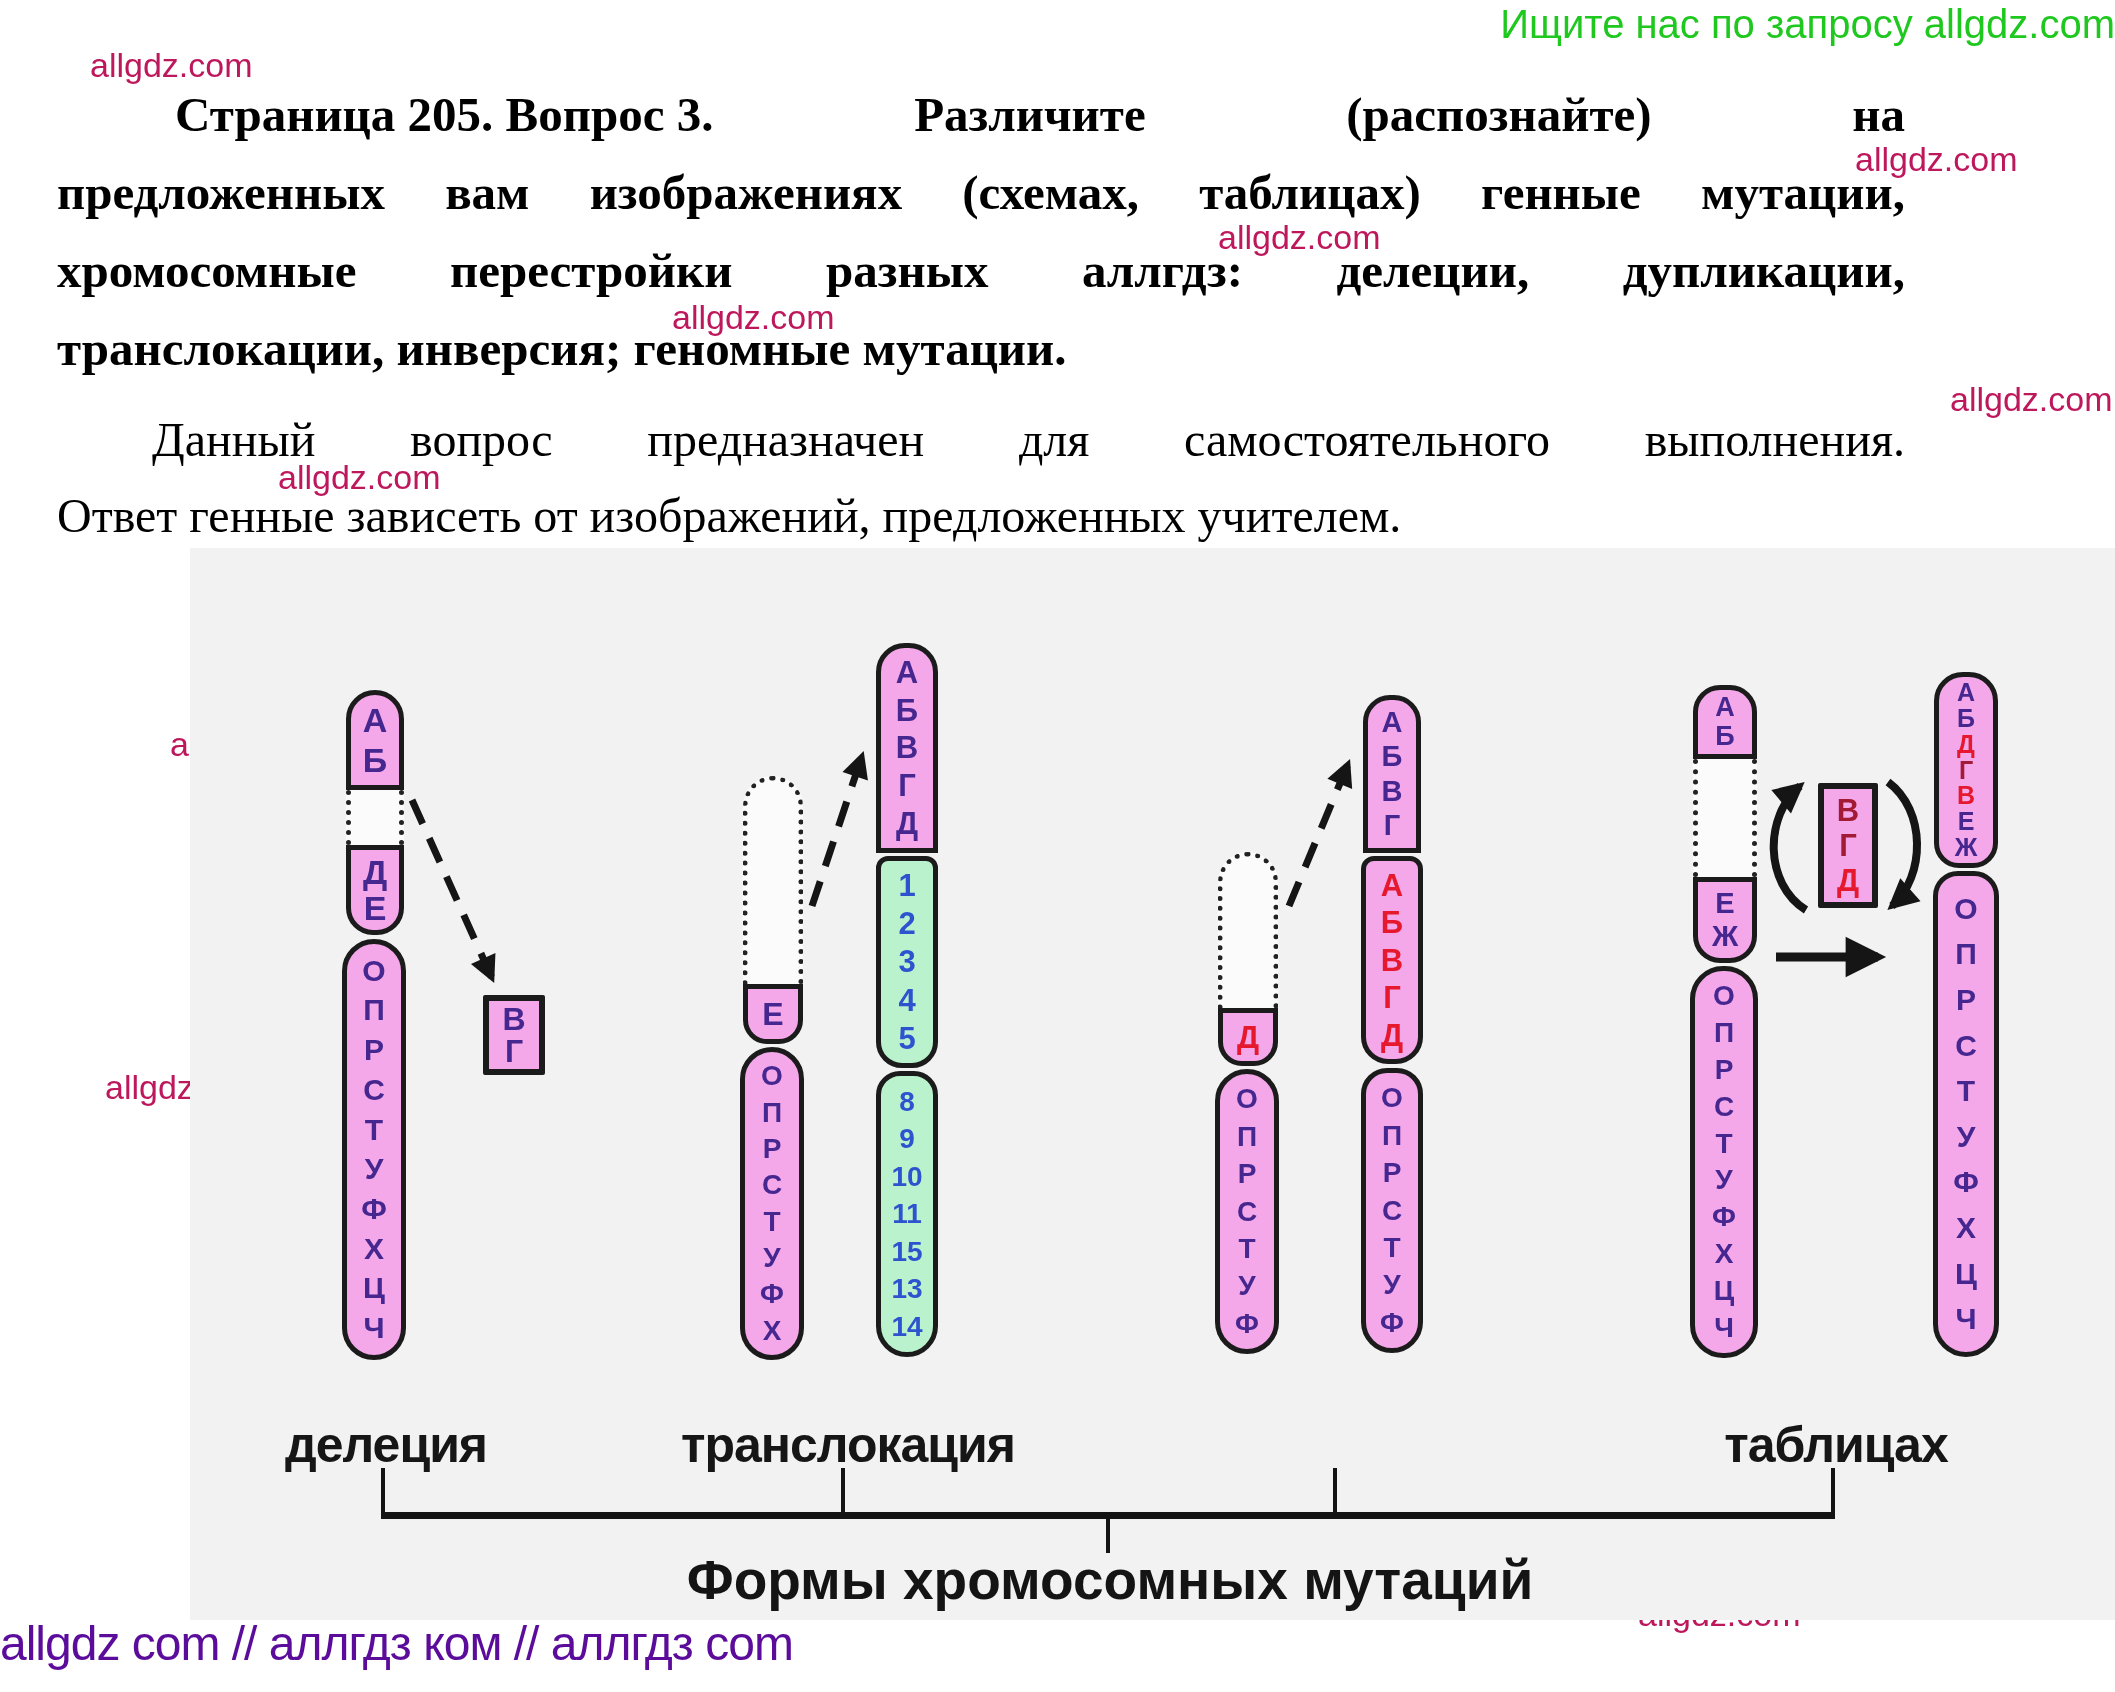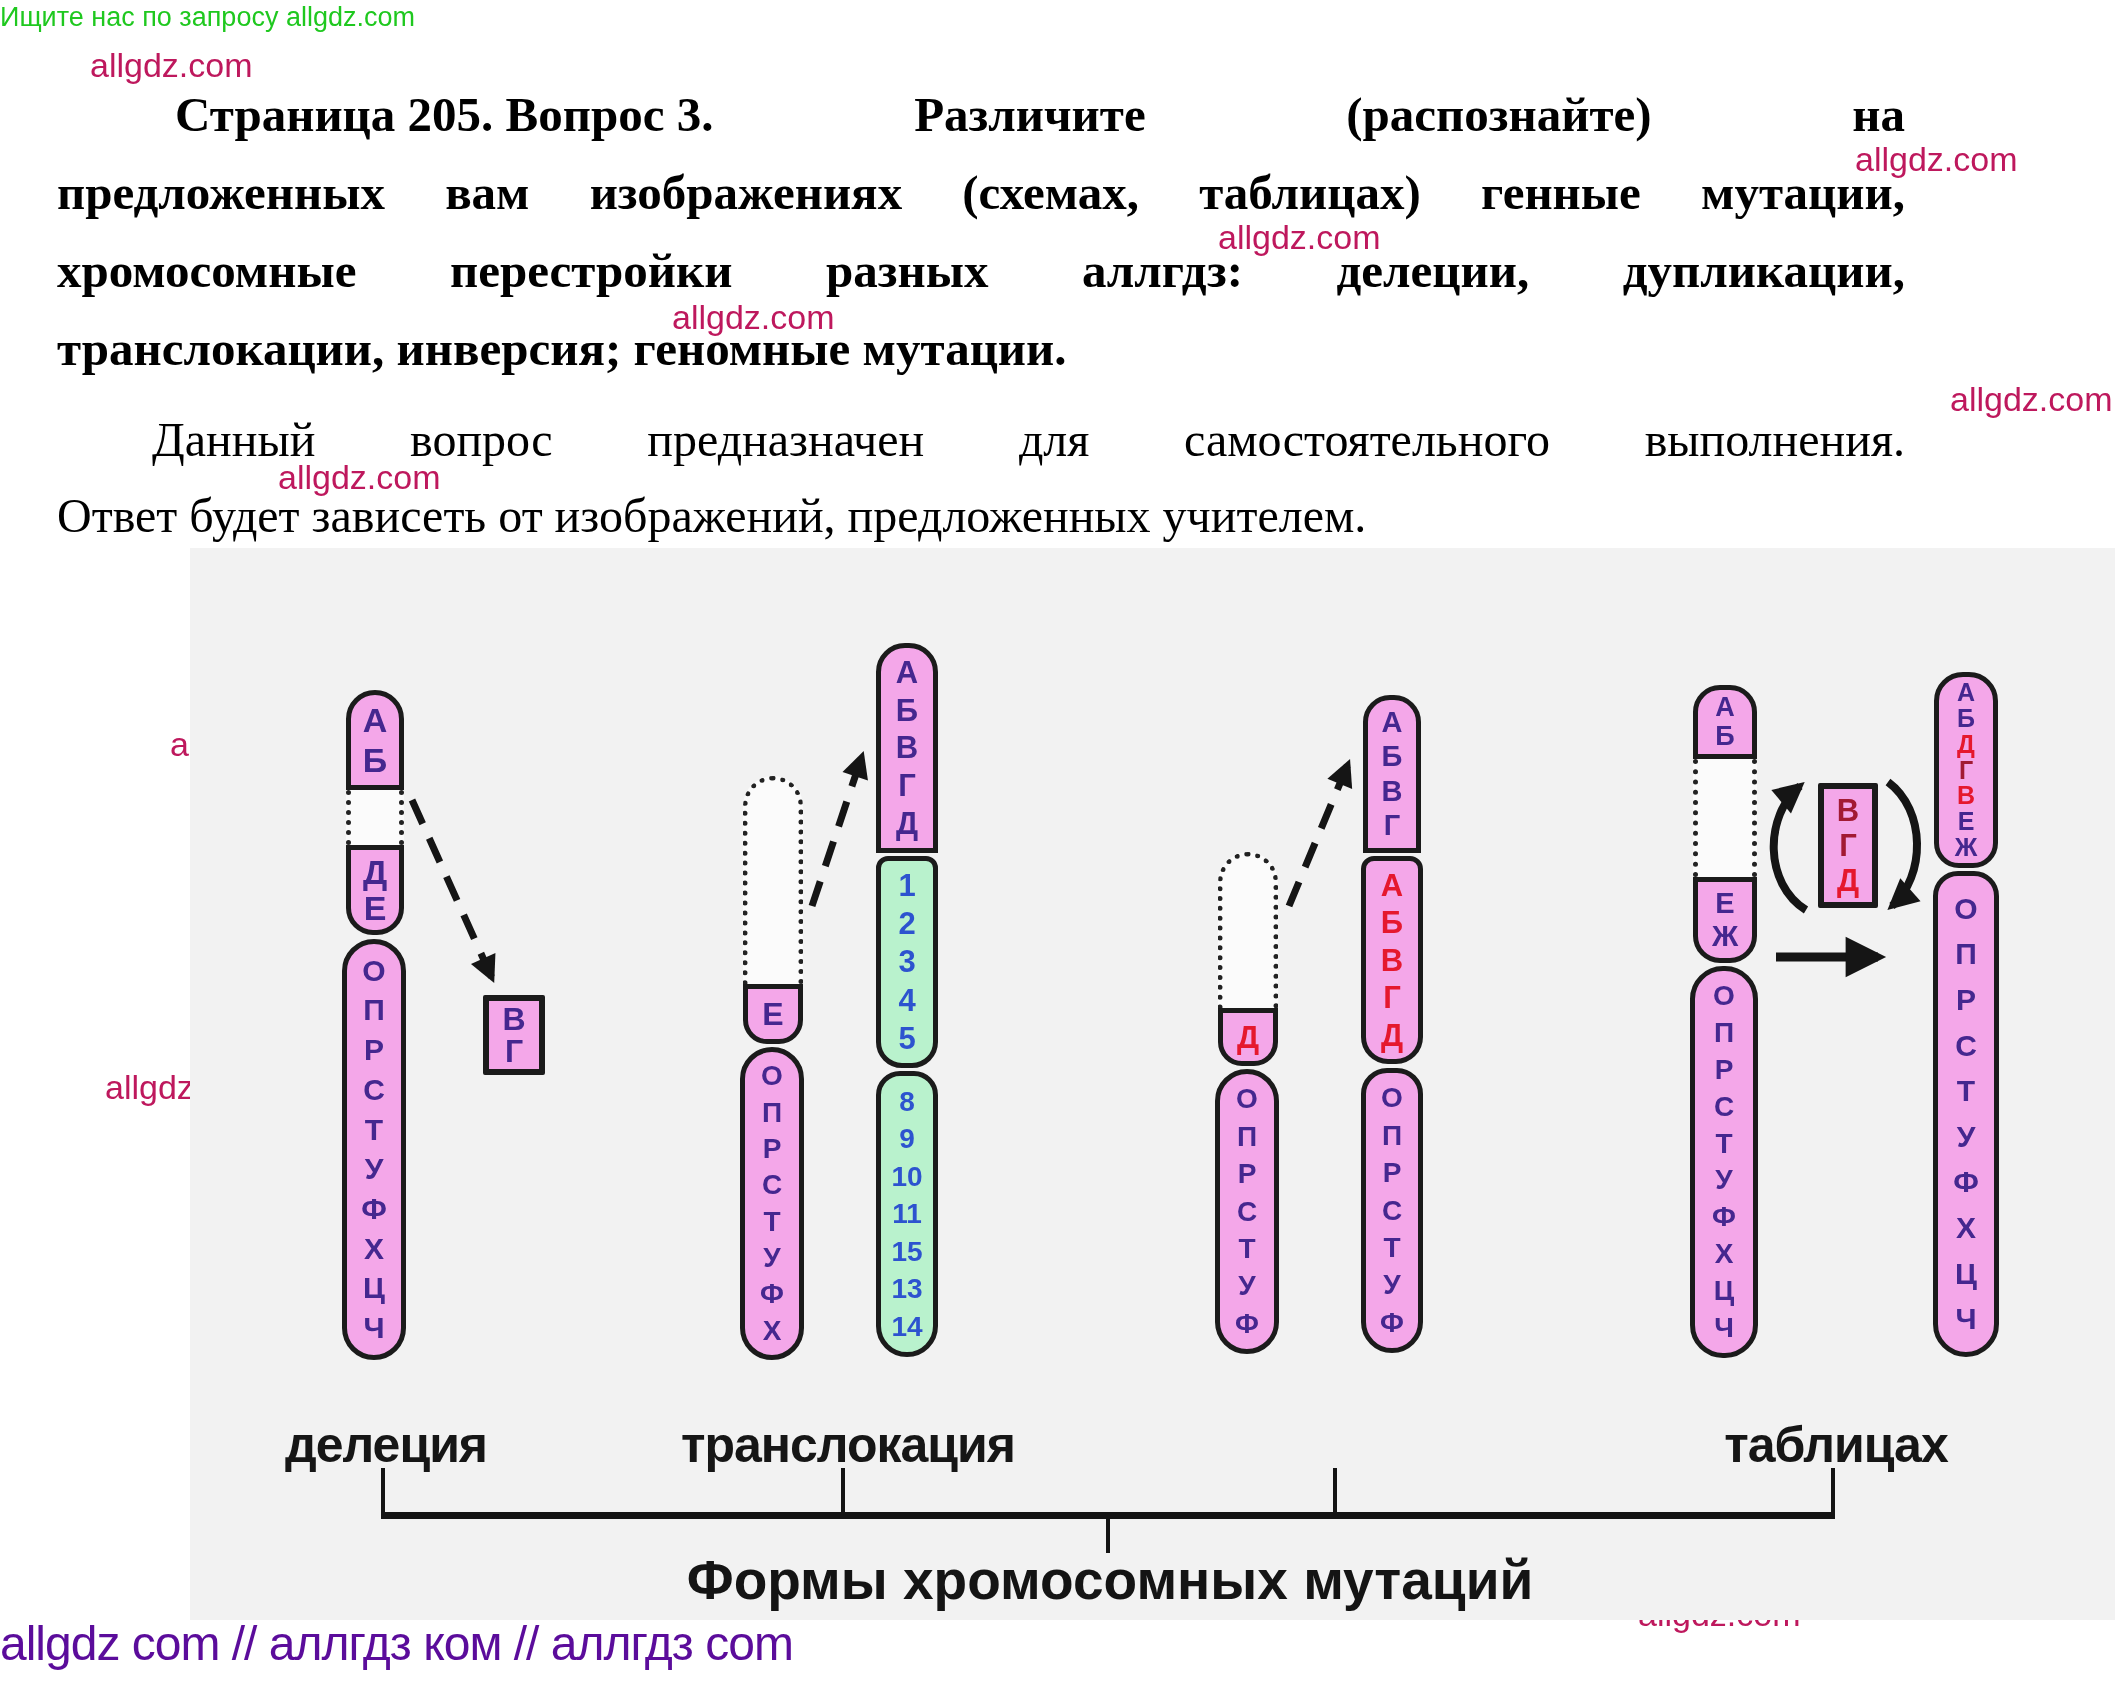--- a/index.html
+++ b/index.html
@@ -2,22 +2,22 @@
 <html style="--pink: #f4a7e9; --greenseg: #b9f2cd; --indigo: #45278f; --red: #e5182e; --dred: #a21a33; --blue: #2d53cf; --green: #1fc81f; --purple: #5b0c9b;"><head>
 <meta charset="utf-8">
 <style>
   :root{
     --pink:#f4a7e9; --greenseg:#b9f2cd; --indigo:#45278f; --red:#e5182e;
     --dred:#a21a33; --blue:#2d53cf; --green:#1fc81f; --purple:#5b0c9b;
   }
   html,body{margin:0;padding:0;background:#888;}
   #page{position:relative;width:2115px;height:1692px;background:#ffffff;
         font-family:"Liberation Sans",sans-serif;overflow:hidden;}
-  .banner{position:absolute;top:2px;left:0;width:100%;text-align:left;
-          font-size:27px;color:var(--green);}
+  .banner{position:absolute;top:2px;left:0;width:100%;text-align:right;
+          font-size:40px;color:var(--green);}
   .wm{position:absolute;font-size:34px;color:#be185d;white-space:nowrap;text-align:center;}
   .heading{position:absolute;left:57px;top:76px;width:1848px;color:#000;
            font-family:"Liberation Serif",serif;font-weight:bold;font-size:49px;line-height:78px;}
   .hline1{display:flex;justify-content:space-between;padding-left:118px;}
   .jline{text-align:justify;text-align-last:justify;}
   .answer{position:absolute;left:57px;top:402px;width:1848px;color:#000;
           font-family:"Liberation Serif",serif;font-size:48px;line-height:76px;}
   .answer .l1{text-indent:95px;text-align:justify;text-align-last:justify;}
   .panel{position:absolute;left:190px;top:548px;width:1925px;height:1072px;background:#f2f2f2;}
   .seg{position:absolute;box-sizing:border-box;background:var(--pink);border:5px solid #1b1b1b;
@@ -72,21 +72,21 @@
       <span>(распознайте)</span>
       <span>на</span>
     </div>
     <div class="jline">предложенных вам изображениях (схемах, таблицах) генные мутации,</div>
     <div class="jline">хромосомные перестройки разных аллгдз: делеции, дупликации,</div>
     <div>транслокации, инверсия; геномные мутации.</div>
   </div>
 
   <div class="answer">
     <div class="l1">Данный вопрос предназначен для самостоятельного выполнения.</div>
-    <div>Ответ будет зависеть от изображений, предложенных учителем.</div>
+    <div>Ответ генные зависеть от изображений, предложенных учителем.</div>
   </div>
 
   <div class="panel"></div>
 
   <div>
     <div class="seg" style="left:346px;top:690px;width:58px;height:100px;border-radius:29px 29px 0 0;font-size:34px">
         <span class="lt lb">А</span>
         <span class="lt lb">Б</span>
       </div>
     <div class="dotted" style="left:346px;top:790px;width:58px;height:55px"></div>

